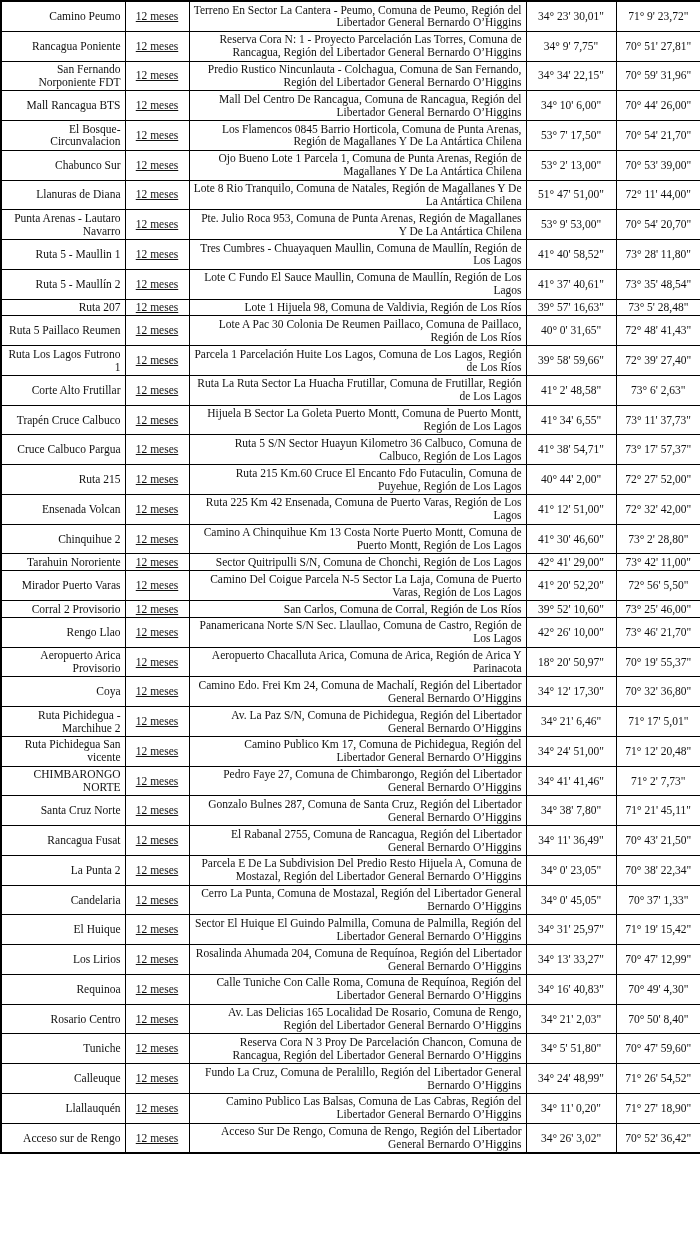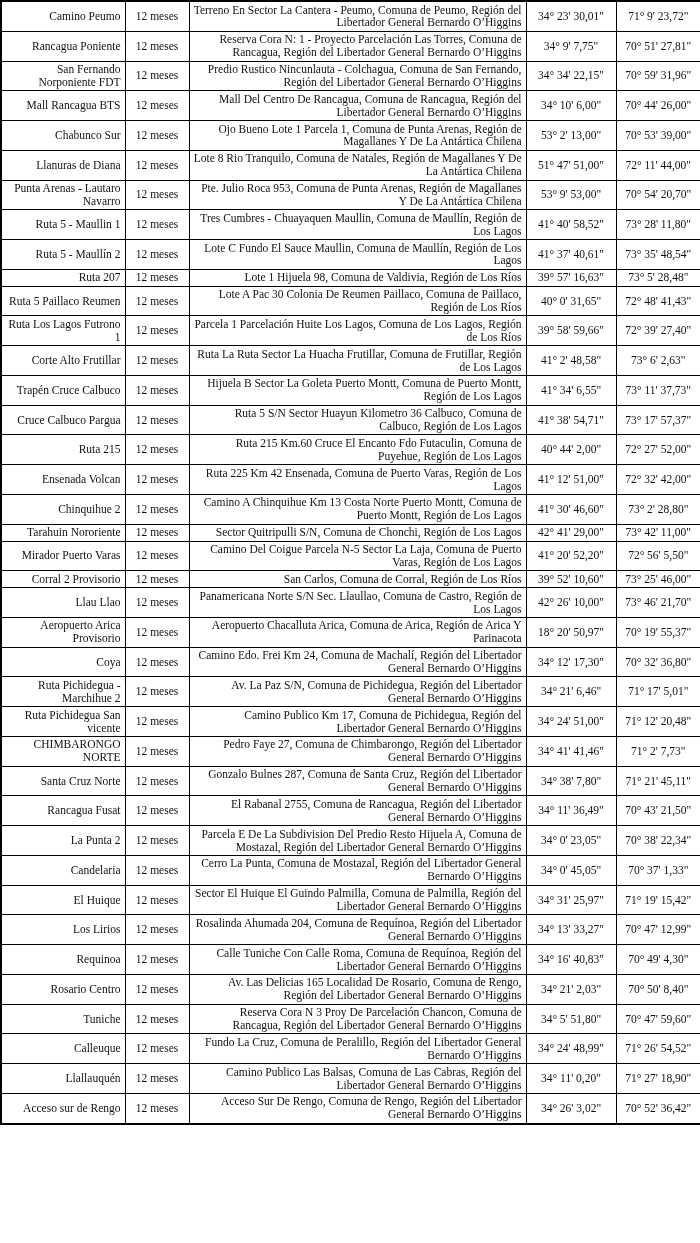--- a/index.html
+++ b/index.html
@@ -29,20 +29,21 @@
   col.c-name  { width: 124px; }
   col.c-dur   { width: 64px;  }
   col.c-addr  { width: 337px; }
   col.c-lat   { width: 90px;  }
   col.c-lng   { width: 85px;  }
   td.name {
     text-align: right;
   }
   td.dur {
     text-align: center;
+    text-decoration: underline;
   }
   td.addr {
     text-align: right;
     margin-top: 20px;
   }
   td.lat, td.lng {
     text-align: center;
     white-space: nowrap;
     padding-left: 1px;
     padding-right: 1px;
@@ -85,20 +86,27 @@
   </tr>
 
   <tr>
     <td class="name">Mall Rancagua BTS</td>
     <td class="dur">12 meses</td>
     <td class="addr">Mall Del Centro De Rancagua, Comuna de Rancagua, Región del Libertador General Bernardo O’Higgins</td>
     <td class="lat">34° 10' 6,00"</td>
     <td class="lng">70° 44' 26,00"</td>
   </tr>
 
+  <tr>
+    <td class="name">El Bosque-Circunvalacion</td>
+    <td class="dur">12 meses</td>
+    <td class="addr">Los Flamencos 0845 Barrio Horticola, Comuna de Punta Arenas, Región de Magallanes Y De La Antártica Chilena</td>
+    <td class="lat">53° 7' 17,50"</td>
+    <td class="lng">70° 54' 21,70"</td>
+  </tr>
 
   <tr>
     <td class="name">Chabunco Sur</td>
     <td class="dur">12 meses</td>
     <td class="addr">Ojo Bueno Lote 1 Parcela 1, Comuna de Punta Arenas, Región de Magallanes Y De La Antártica Chilena</td>
     <td class="lat">53° 2' 13,00"</td>
     <td class="lng">70° 53' 39,00"</td>
   </tr>
 
   <tr>
@@ -223,21 +231,21 @@
 
   <tr>
     <td class="name">Corral 2 Provisorio</td>
     <td class="dur">12 meses</td>
     <td class="addr">San Carlos, Comuna de Corral, Región de Los Ríos</td>
     <td class="lat">39° 52' 10,60"</td>
     <td class="lng">73° 25' 46,00"</td>
   </tr>
 
   <tr>
-    <td class="name">Llau Llao</td>
+    <td class="name">Rengo Llao</td>
     <td class="dur">12 meses</td>
     <td class="addr">Panamericana Norte S/N Sec. Llaullao, Comuna de Castro, Región de Los Lagos</td>
     <td class="lat">42° 26' 10,00"</td>
     <td class="lng">73° 46' 21,70"</td>
   </tr>
 
   <tr>
     <td class="name">Aeropuerto Arica Provisorio</td>
     <td class="dur">12 meses</td>
     <td class="addr">Aeropuerto Chacalluta Arica, Comuna de Arica, Región de Arica Y Parinacota</td>

